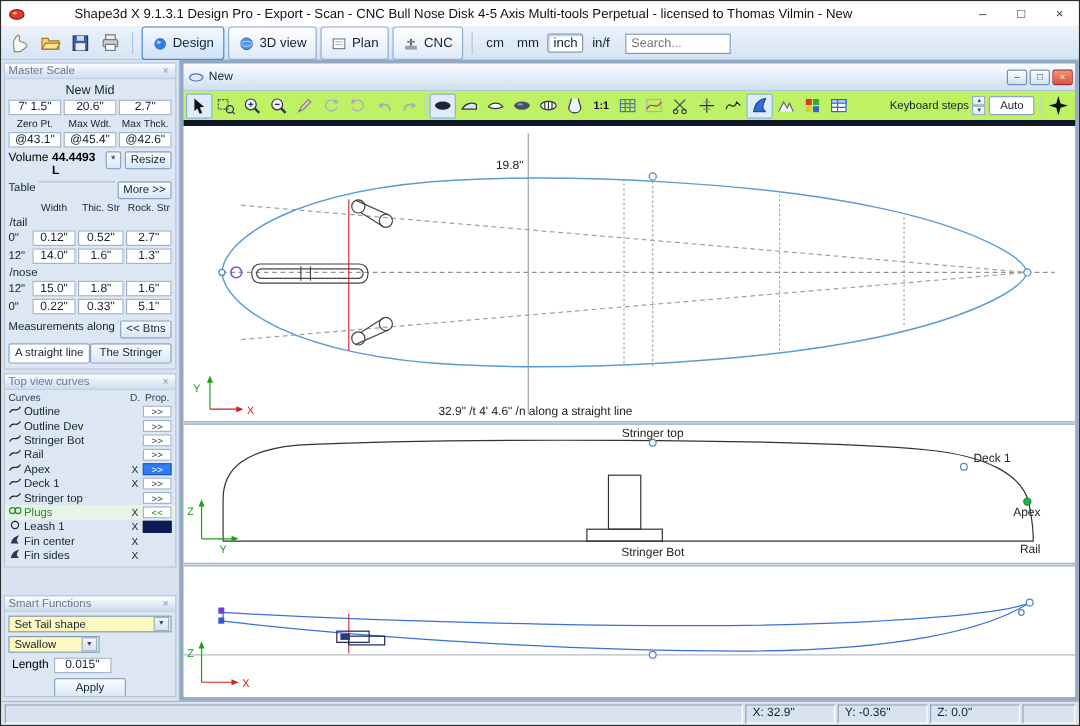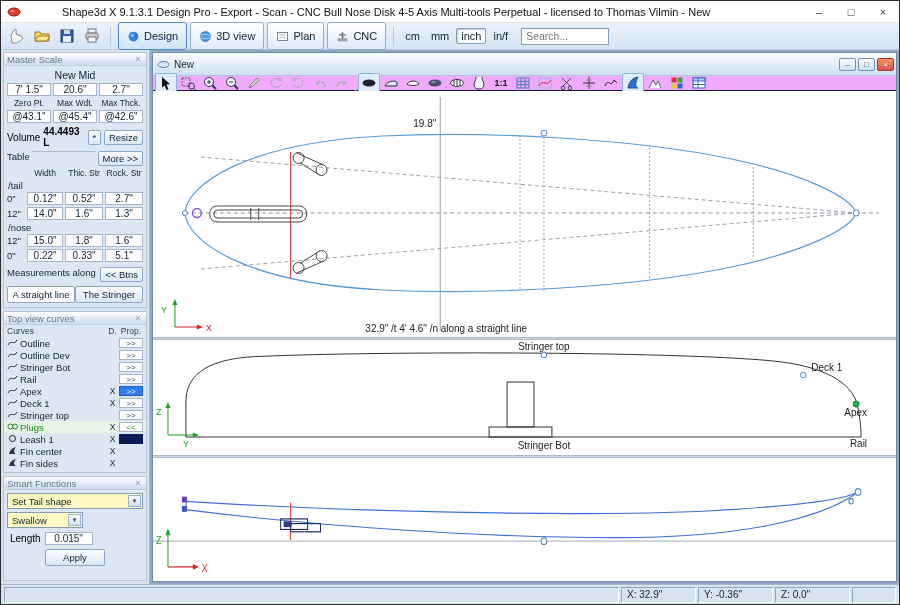--- a/index.html
+++ b/index.html
@@ -35,21 +35,21 @@
   .panel-x { color:#8a97a8; font-size:9px; width:10px; text-align:center; }
 
   .cell { background:#fff; border:1px solid #a3b5ca; text-align:center; font-size:10px; height:13px; line-height:12px; color:#123; overflow:hidden; white-space:nowrap; }
   .sb-btn { background:linear-gradient(#fbfdff,#dae6f4); border:1px solid #8ba6c6; border-radius:2px; text-align:center; font-size:9.5px; color:#123; padding:1px 4px; white-space:nowrap; }
   .sb-btn.white { background:#fff; }
 
   .ms-name { text-align:center; font-size:10.5px; color:#123; padding:3px 0 2px; }
   .ms-row3 { display:flex; gap:2px; padding:0 3px 2px; }
   .ms-row3 > * { flex:1; }
   .ms-lab { text-align:center; font-size:8.5px; color:#123; }
-  .ms-volume { display:flex; align-items:center; gap:3px; padding:1px 3px 2px; }
+  .ms-volume { display:flex; align-items:flex-start; gap:3px; padding:1px 3px 2px; }
   .vol-val { font-weight:bold; font-size:10px; flex:1; }
   .star-btn { width:13px; padding:1px 0; }
   .ms-tablehead { display:flex; align-items:flex-start; gap:2px; padding:1px 3px 2px; }
   .group-label { font-size:9.5px; color:#123; white-space:nowrap; }
   .group-line { flex:1; border-top:1px solid #aebed2; height:0; }
   .ms-grid { display:grid; grid-template-columns:18px 1fr 1.05fr 1.05fr; gap:2px; padding:0 3px 2px; align-items:center; }
   .ms-head { font-size:8.5px; text-align:center; color:#123; white-space:nowrap; overflow:hidden; }
   .rowlab { font-size:9.5px; color:#123; }
   .ms-sec { font-size:9.5px; color:#123; padding:0 4px 1px; }
   .btn-pair { display:flex; gap:0; padding:2px 3px; }
@@ -72,21 +72,21 @@
   .sf-apply { width:60px; margin:4px auto 3px; padding:2px 0; }
 
   
   .mdi { flex:1; background:#93a9c1; padding:2px; position:relative; min-width:0; }
   .child { position:absolute; inset:2px; border:1px solid #6b8db4; background:#eef3f9; display:flex; flex-direction:column; }
   .child-title { height:23px; background:linear-gradient(#fafcfe,#cfe0f1); border-bottom:1px solid #aec3d9; display:flex; align-items:center; gap:4px; padding:0 2px 0 4px; font-size:10px; color:#123; flex:0 0 auto; }
   .child-controls { margin-left:auto; display:flex; gap:2px; }
   .cw-btn { width:17px; height:13px; border:1px solid #7190b5; border-radius:2px; background:linear-gradient(#fff,#cfe0f4); font-size:8px; display:flex; align-items:center; justify-content:center; color:#345; }
   .cw-btn.close { background:linear-gradient(#f2955f,#d9534f); border-color:#a33333; color:#fff; }
 
-  .child-toolbar { height:15px; background:#f0abfc; border-bottom:1px solid #0f172a; display:flex; align-items:center; padding:0 2px; flex:0 0 auto; }
+  .child-toolbar { height:29px; background:#bef264; border-bottom:5px solid #0f172a; display:flex; align-items:center; padding:0 2px; flex:0 0 auto; }
   .ct-icon { width:22px; height:21px; display:flex; align-items:center; justify-content:center; border:1px solid transparent; border-radius:2px; flex:0 0 auto; }
   .ct-icon.pressed { background:#dfecfb; border-color:#8fb2da; }
   .ct-sep { width:1px; height:16px; background:#c2cfdd; margin:0 2px; }
   .one-to-one { font-size:9px; font-weight:bold; color:#112; }
   .ct-right { margin-left:auto; display:flex; align-items:center; gap:3px; padding-right:3px; }
   .kb-label { font-size:9.5px; color:#123; white-space:nowrap; }
   .spinner { width:11px; height:16px; display:flex; flex-direction:column; }
   .spin { flex:1; border:1px solid #9ab0c8; background:linear-gradient(#fff,#dce8f4); font-size:5px; display:flex; align-items:center; justify-content:center; color:#346; }
   .auto-btn { height:16px; padding:0 8px; background:#fff; border:1px solid #8aa6c4; border-radius:2px; font-size:9.5px; display:flex; align-items:center; color:#123; }
 
@@ -366,21 +366,21 @@
         <div class="cv-row">
           <span><svg width="11" height="9" viewBox="0 0 11 9">
                 <path d="M2 8 C3 4 5 2 9 1 C7 4 6 6 9 8 Z" fill="#335" stroke="none"></path>
               </svg></span>
           <span class="cv-label">Fin sides</span>
           <span class="cv-d">X</span>
           <span class="cv-prop none"></span>
         </div>
       </div>
 
-      <div class="panel" style="flex:1;">
+      <div class="panel" style="flex:1;margin-top:20px;">
         <div class="panel-title">
           <span>Smart Functions</span>
           <span class="panel-x">×</span>
         </div>
         <div class="sf-select">
           <span>Set Tail shape</span>
           <span class="sf-arrow">▼</span>
         </div>
         <div class="sf-select" style="width:76px;">
           <span>Swallow</span>
@@ -560,20 +560,32 @@
               </svg>
             </div>
           <div class="ct-icon">
               <svg width="16" height="16" viewBox="0 0 16 16">
                 <rect x="2" y="3" width="12" height="10" fill="#fff" stroke="#36c"></rect>
                 <rect x="2" y="3" width="12" height="3" fill="#bcd4f0" stroke="#36c"></rect>
                 <line x1="7" y1="3" x2="7" y2="13" stroke="#36c"></line>
                 <line x1="2" y1="9.5" x2="14" y2="9.5" stroke="#36c"></line>
               </svg>
             </div>
+          <div class="ct-right">
+            <span class="kb-label">Keyboard steps</span>
+            <div class="spinner">
+              <div class="spin">▲</div>
+              <div class="spin">▼</div>
+            </div>
+            <div class="auto-btn">Auto</div>
+            <div class="ct-sep"></div>
+            <svg width="18" height="18" viewBox="0 0 18 18">
+                <path d="M9 1 L10.8 7.2 L17 9 L10.8 10.8 L9 17 L7.2 10.8 L1 9 L7.2 7.2 Z" fill="#111"></path>
+              </svg>
+          </div>
         </div>
 
         <div class="views">
 
           <div class="view view-top">
             <svg viewBox="0 0 745 246" preserveAspectRatio="none">
               <line x1="288" y1="6" x2="288" y2="240" stroke="#9aa0a8"></line>
               <line x1="368" y1="44" x2="368" y2="200" stroke="#9aa5b0" stroke-dasharray="2,2"></line>
               <line x1="392" y1="42" x2="392" y2="202" stroke="#9aa5b0" stroke-dasharray="2,2"></line>
               <line x1="498" y1="57" x2="498" y2="187" stroke="#9aa5b0" stroke-dasharray="2,2"></line>

